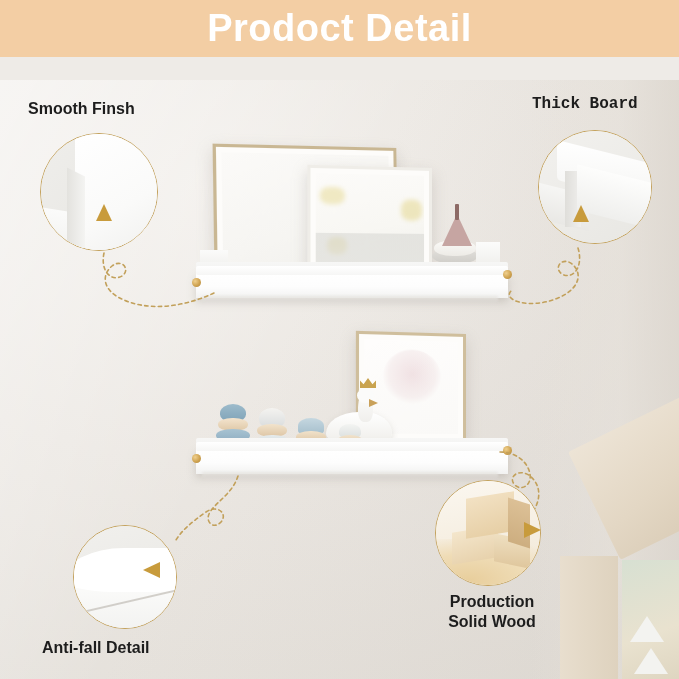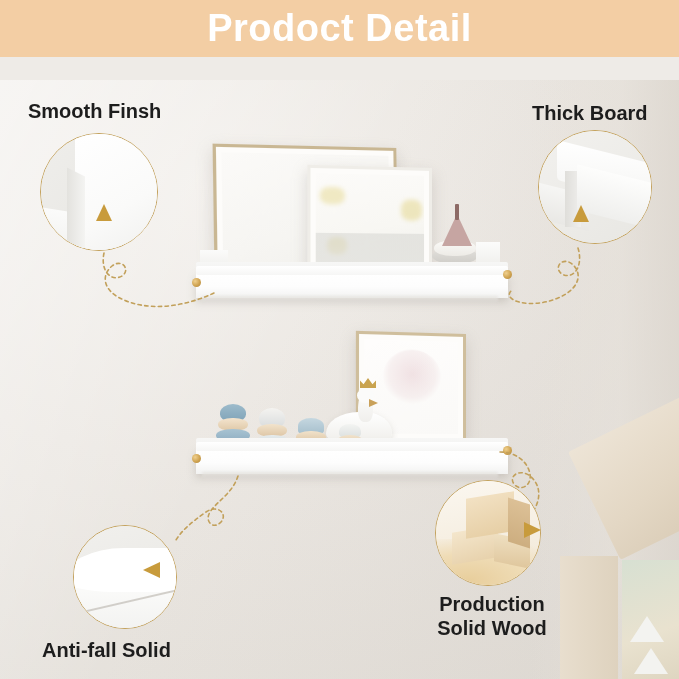--- a/index.html
+++ b/index.html
@@ -290,21 +290,21 @@
   .callout { position: absolute; }
   .callout-circle {
     position: absolute;
     border-radius: 50%;
     border: 1.5px solid #C2A05A;
     overflow: hidden;
     background: #F3F1ED;
   }
   .callout-label {
     position: absolute;
-    font-size: 20px;
+    font-size: 16px;
     font-weight: 600;
     color: #1D1D1D;
     white-space: nowrap;
     line-height: 1.22;
   }
   .callout-label.two-line { white-space: normal; text-align: center; }
 
   
   .zoom-smooth { left: 40px; top: 133px; width: 118px; height: 118px; }
   .zs-wall { position: absolute; inset: 0; background: linear-gradient(135deg,#EFEEEB 0%, #E6E5E1 100%); }
@@ -556,42 +556,42 @@
       <div class="zs-wall"></div>
       <div class="zs-floor"></div>
       <div class="zs-panel"></div>
       <div class="zs-edge"></div>
     </div>
     <div class="arrow" style="left:96px; top:204px;
          border-left:8px solid transparent; border-right:8px solid transparent; border-bottom:17px solid #C89B3C;"></div>
   </div>
 
   <div class="callout">
-    <div class="callout-label" style="left:532px; top:101px;">Thick Board</div>
+    <div class="callout-label" style="left:532px; top:95px;font-family:Liberation Mono, monospace;">Thick Board</div>
     <div class="callout-circle zoom-thick">
       <div class="zt-bg"></div>
       <div class="zt-under"></div>
       <div class="zt-top"></div>
       <div class="zt-side"></div>
       <div class="zt-face"></div>
     </div>
     <div class="arrow" style="left:573px; top:205px;
          border-left:8px solid transparent; border-right:8px solid transparent; border-bottom:17px solid #C89B3C;"></div>
   </div>
 
   <div class="callout">
     <div class="callout-circle zoom-antifall">
       <div class="za-bg"></div>
       <div class="za-body"></div>
       <div class="za-wave"></div>
       <div class="za-line"></div>
     </div>
     <div class="arrow" style="left:143px; top:562px;
          border-top:8px solid transparent; border-bottom:8px solid transparent; border-right:17px solid #C89B3C;"></div>
-    <div class="callout-label" style="left:42px; top:638px;">Anti-fall Solid</div>
+    <div class="callout-label" style="left:42px; top:638px;">Anti-fall Detail</div>
   </div>
 
   <div class="callout">
     <div class="callout-circle zoom-wood">
       <div class="zw-bg"></div>
       <div class="zw-saw"></div>
       <div class="zw-block zw-b2"></div>
       <div class="zw-block zw-b3"></div>
       <div class="zw-block zw-b1"></div>
       <div class="zw-block zw-b1s"></div>

